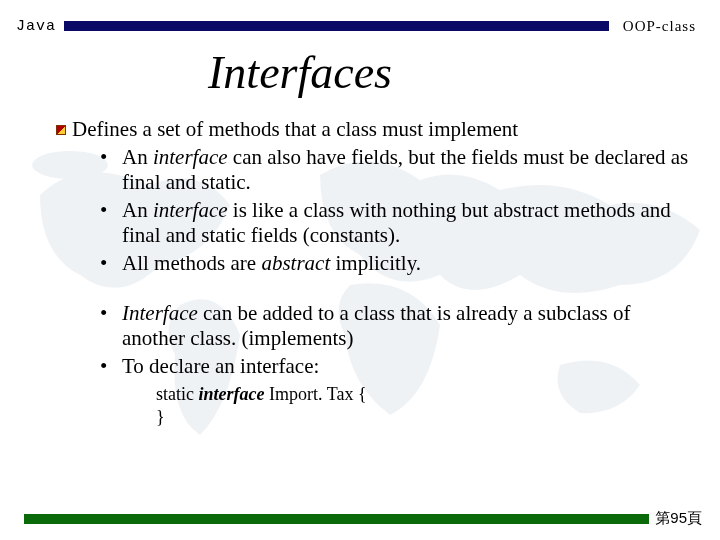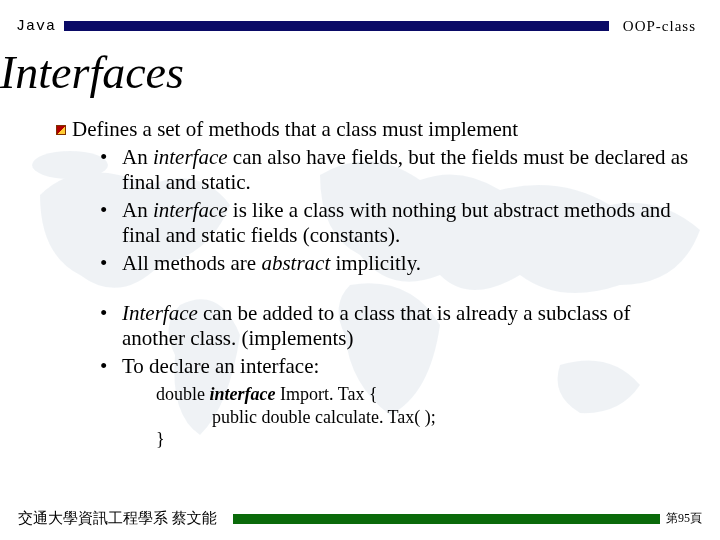--- a/index.html
+++ b/index.html
@@ -48,21 +48,21 @@
   .hdr-right {
     font-family: Liberation Serif, serif;
     font-size: 15px;
     letter-spacing: 1px;
     margin-left: 4px;
   }
   .title {
     font-size: 46px;
     font-style: italic;
     font-family: "Times New Roman", serif;
-    text-align: left;
+    text-align: center;
     margin-top: 12px;
     margin-bottom: 18px;
     padding-right: 120px;
   }
   .content {
     padding: 0 28px 0 56px;
     font-size: 21px;
     line-height: 1.22;
   }
   .main-item {
@@ -120,22 +120,22 @@
     margin-right: 10px;
     white-space: nowrap;
   }
   .ftr-bar {
     flex: 1;
     height: 10px;
     background: #0a6a0a;
     margin: 0 6px;
   }
   .ftr-right {
-    font-family: Liberation Serif, serif;
-    font-size: 12px;
+    font-family: Liberation Sans, sans-serif;
+    font-size: 15px;
     white-space: nowrap;
   }
 </style>
 </head>
 <body>
 
 <svg class="bg-map" viewBox="0 0 720 340" preserveAspectRatio="none">
   <g fill="#6a8aa8">
     <path d="M40 60 Q80 20 150 50 Q200 30 230 70 Q210 120 160 130 Q120 170 80 140 Q40 120 40 60 Z"></path>
     <path d="M180 170 Q220 150 240 200 Q230 270 200 300 Q170 280 175 220 Q160 190 180 170 Z"></path>
@@ -181,27 +181,25 @@
       <li>
         <span class="italic">Interface</span><span> can be added to a class that is already a subclass of another class. (implements)</span>
       </li>
       <li>
         <span>To declare an interface:</span>
       </li>
     </ul>
 
     <div class="code-block">
       <div>
-        <span>double </span><span class="bold-italic">interface</span><span> Import. Tax {</span>
+        <span>static </span><span class="bold-italic">interface</span><span> Import. Tax {</span>
       </div>
-      <div class="code-indent">public double calculate. Tax( );</div>
       <div>}</div>
     </div>
 
   </div>
 
   <div class="footer">
-    <span class="ftr-left">交通大學資訊工程學系 蔡文能</span>
     <div class="ftr-bar"></div>
     <span class="ftr-right">第95頁</span>
   </div>
 
 </div>
 
 </body></html>

